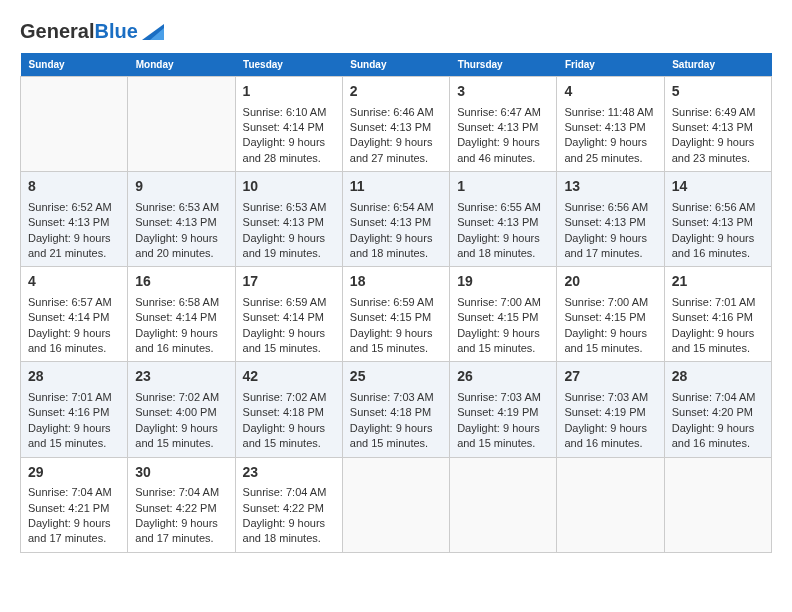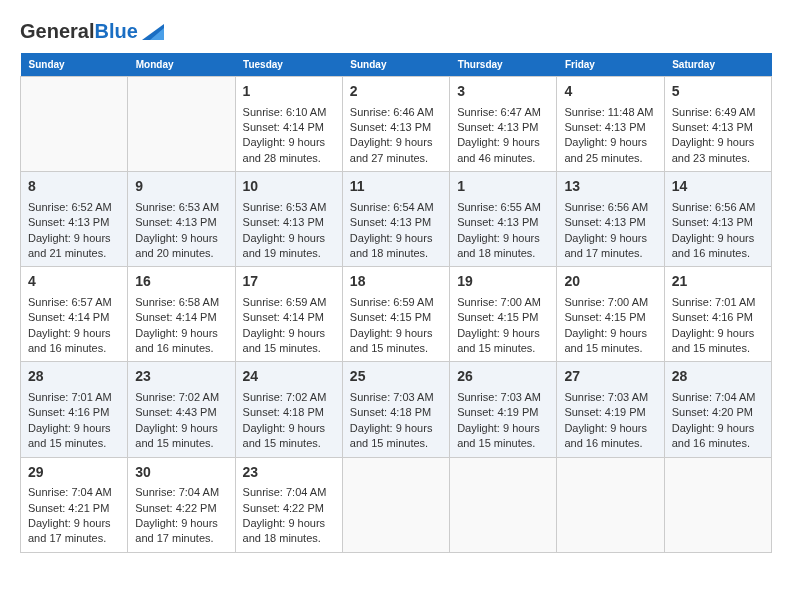--- a/index.html
+++ b/index.html
@@ -120,22 +120,22 @@
         <td><span class="day-num">4</span><span>Sunrise: 6:57 AM</span><br><span>Sunset: 4:14 PM</span><br><span>Daylight: 9 hours and 16 minutes.</span></td>
         <td><span class="day-num">16</span><span>Sunrise: 6:58 AM</span><br><span>Sunset: 4:14 PM</span><br><span>Daylight: 9 hours and 16 minutes.</span></td>
         <td><span class="day-num">17</span><span>Sunrise: 6:59 AM</span><br><span>Sunset: 4:14 PM</span><br><span>Daylight: 9 hours and 15 minutes.</span></td>
         <td><span class="day-num">18</span><span>Sunrise: 6:59 AM</span><br><span>Sunset: 4:15 PM</span><br><span>Daylight: 9 hours and 15 minutes.</span></td>
         <td><span class="day-num">19</span><span>Sunrise: 7:00 AM</span><br><span>Sunset: 4:15 PM</span><br><span>Daylight: 9 hours and 15 minutes.</span></td>
         <td><span class="day-num">20</span><span>Sunrise: 7:00 AM</span><br><span>Sunset: 4:15 PM</span><br><span>Daylight: 9 hours and 15 minutes.</span></td>
         <td><span class="day-num">21</span><span>Sunrise: 7:01 AM</span><br><span>Sunset: 4:16 PM</span><br><span>Daylight: 9 hours and 15 minutes.</span></td>
       </tr>
       <tr>
         <td><span class="day-num">28</span><span>Sunrise: 7:01 AM</span><br><span>Sunset: 4:16 PM</span><br><span>Daylight: 9 hours and 15 minutes.</span></td>
-        <td><span class="day-num">23</span><span>Sunrise: 7:02 AM</span><br><span>Sunset: 4:43 PM</span><br><span>Daylight: 9 hours and 15 minutes.</span></td>
-        <td><span class="day-num">24</span><span>Sunrise: 7:02 AM</span><br><span>Sunset: 4:18 PM</span><br><span>Daylight: 9 hours and 15 minutes.</span></td>
+        <td><span class="day-num">23</span><span>Sunrise: 7:02 AM</span><br><span>Sunset: 4:00 PM</span><br><span>Daylight: 9 hours and 15 minutes.</span></td>
+        <td><span class="day-num">42</span><span>Sunrise: 7:02 AM</span><br><span>Sunset: 4:18 PM</span><br><span>Daylight: 9 hours and 15 minutes.</span></td>
         <td><span class="day-num">25</span><span>Sunrise: 7:03 AM</span><br><span>Sunset: 4:18 PM</span><br><span>Daylight: 9 hours and 15 minutes.</span></td>
         <td><span class="day-num">26</span><span>Sunrise: 7:03 AM</span><br><span>Sunset: 4:19 PM</span><br><span>Daylight: 9 hours and 15 minutes.</span></td>
         <td><span class="day-num">27</span><span>Sunrise: 7:03 AM</span><br><span>Sunset: 4:19 PM</span><br><span>Daylight: 9 hours and 16 minutes.</span></td>
         <td><span class="day-num">28</span><span>Sunrise: 7:04 AM</span><br><span>Sunset: 4:20 PM</span><br><span>Daylight: 9 hours and 16 minutes.</span></td>
       </tr>
       <tr>
         <td><span class="day-num">29</span><span>Sunrise: 7:04 AM</span><br><span>Sunset: 4:21 PM</span><br><span>Daylight: 9 hours and 17 minutes.</span></td>
         <td><span class="day-num">30</span><span>Sunrise: 7:04 AM</span><br><span>Sunset: 4:22 PM</span><br><span>Daylight: 9 hours and 17 minutes.</span></td>
         <td><span class="day-num">23</span><span>Sunrise: 7:04 AM</span><br><span>Sunset: 4:22 PM</span><br><span>Daylight: 9 hours and 18 minutes.</span></td>
         <td style="background: rgb(249, 249, 249);"></td>

